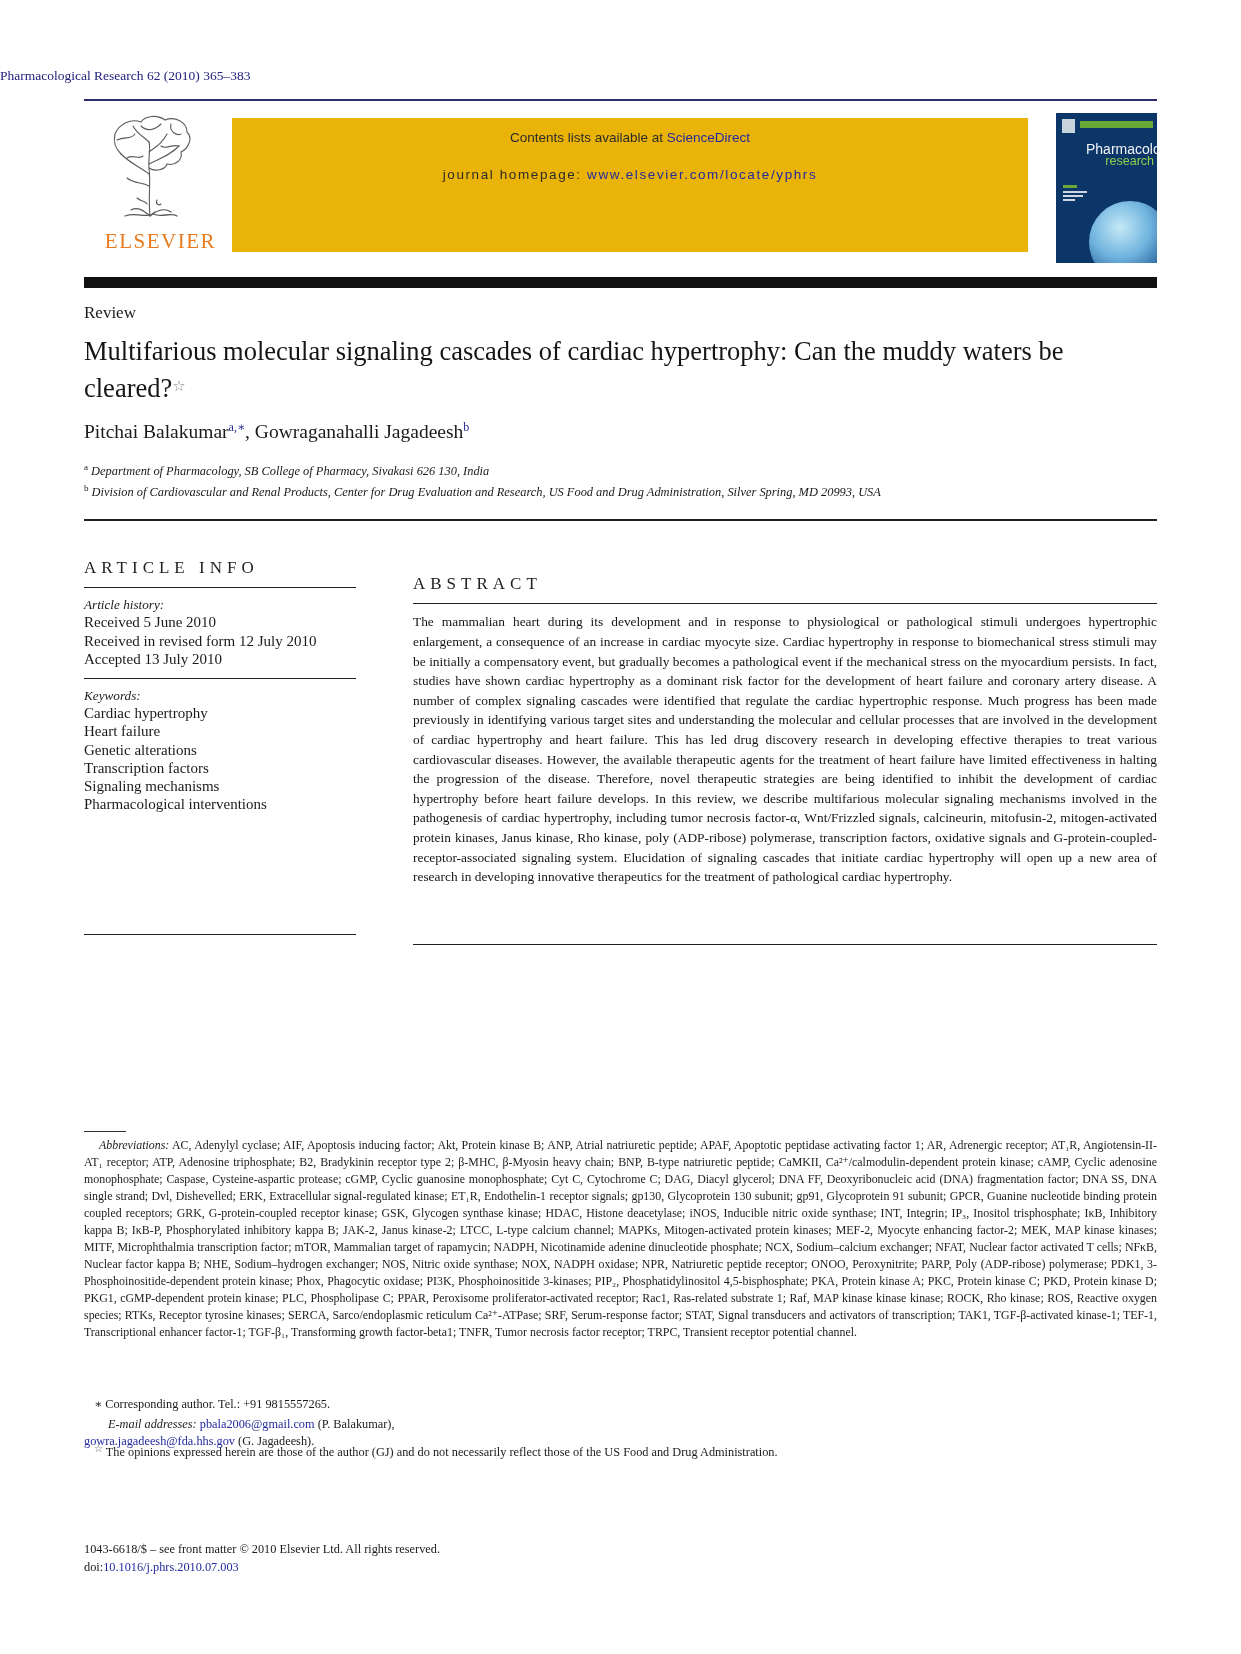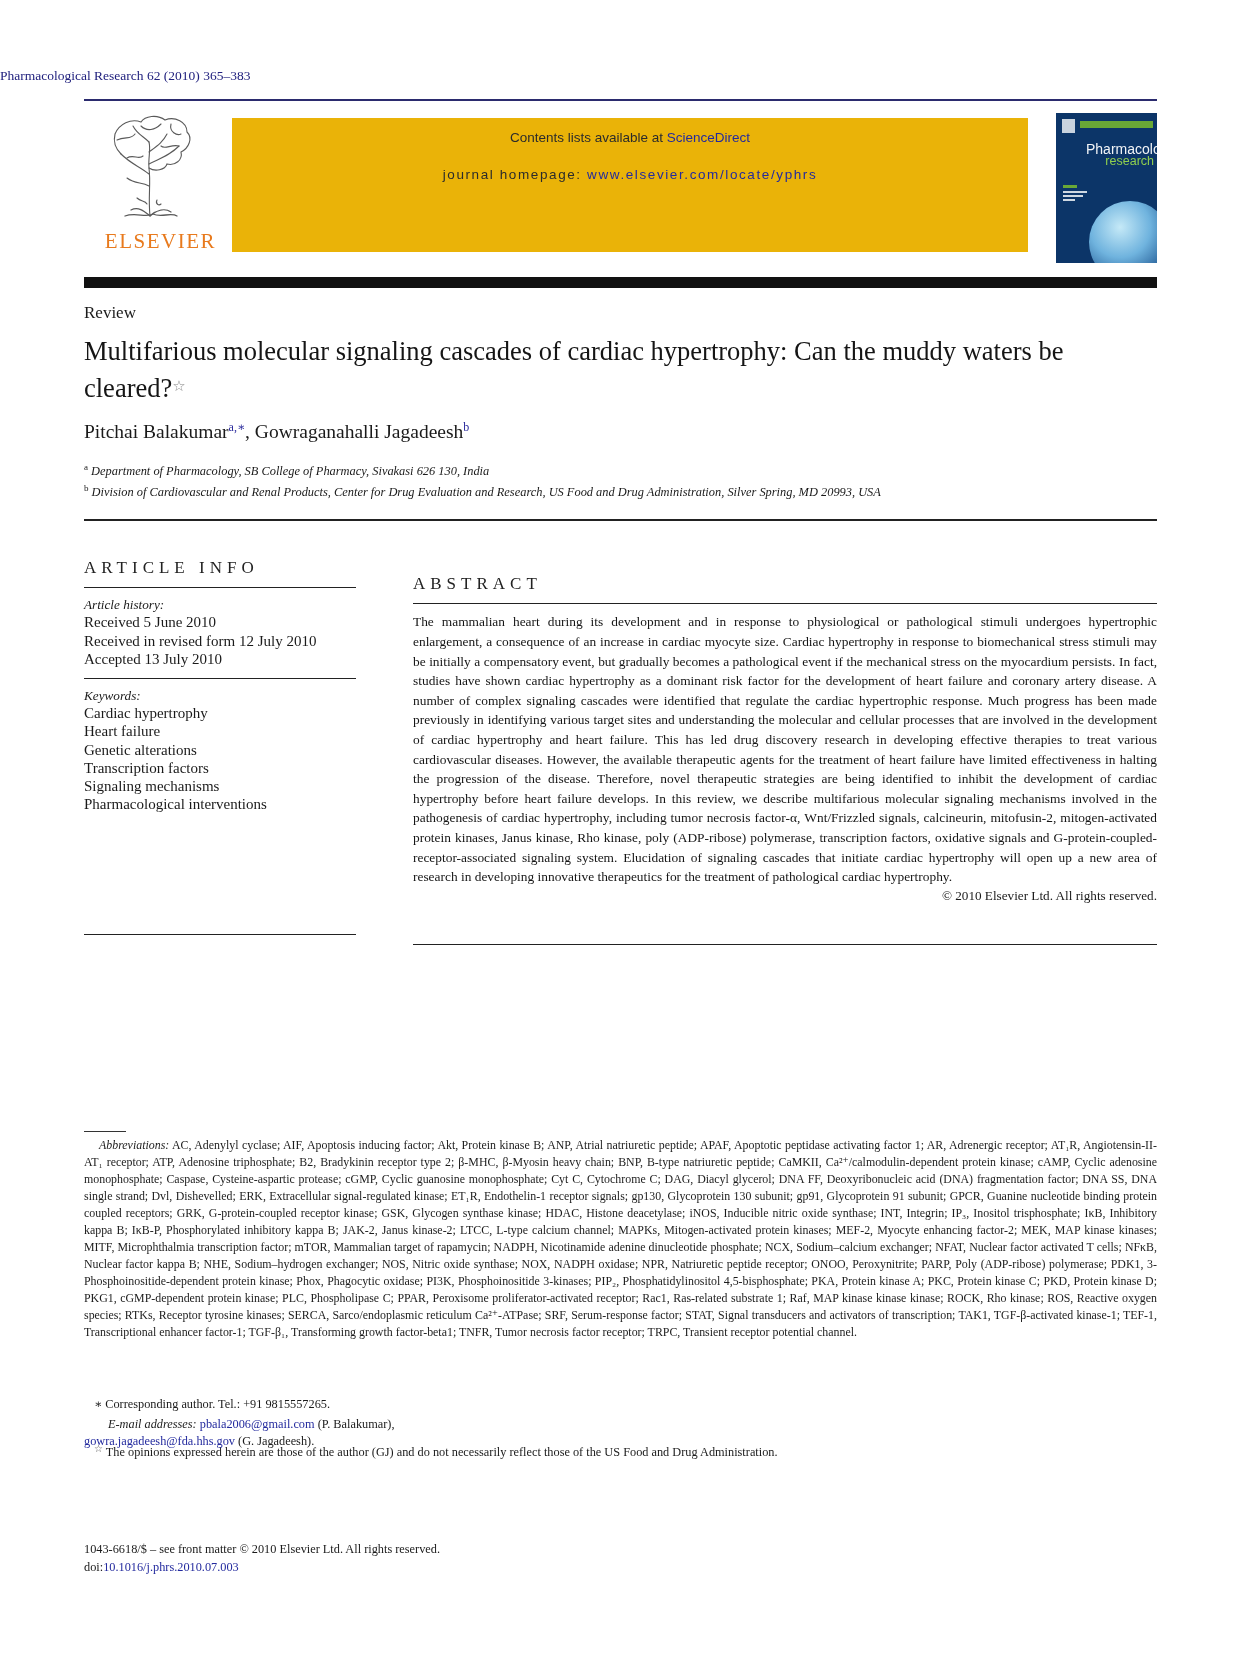--- a/index.html
+++ b/index.html
@@ -189,21 +189,20 @@
     <div class="info-line">Genetic alterations</div>
     <div class="info-line">Transcription factors</div>
     <div class="info-line">Signaling mechanisms</div>
     <div class="info-line">Pharmacological interventions</div>
   </div>
 
   <div class="col-right">
     <div class="sec-head">ABSTRACT</div>
     <div class="sec-rule"></div>
     <div class="abstract-body">The mammalian heart during its development and in response to physiological or pathological stimuli undergoes hypertrophic enlargement, a consequence of an increase in cardiac myocyte size. Cardiac hypertrophy in response to biomechanical stress stimuli may be initially a compensatory event, but gradually becomes a pathological event if the mechanical stress on the myocardium persists. In fact, studies have shown cardiac hypertrophy as a dominant risk factor for the development of heart failure and coronary artery disease. A number of complex signaling cascades were identified that regulate the cardiac hypertrophic response. Much progress has been made previously in identifying various target sites and understanding the molecular and cellular processes that are involved in the development of cardiac hypertrophy and heart failure. This has led drug discovery research in developing effective therapies to treat various cardiovascular diseases. However, the available therapeutic agents for the treatment of heart failure have limited effectiveness in halting the progression of the disease. Therefore, novel therapeutic strategies are being identified to inhibit the development of cardiac hypertrophy before heart failure develops. In this review, we describe multifarious molecular signaling mechanisms involved in the pathogenesis of cardiac hypertrophy, including tumor necrosis factor-α, Wnt/Frizzled signals, calcineurin, mitofusin-2, mitogen-activated protein kinases, Janus kinase, Rho kinase, poly (ADP-ribose) polymerase, transcription factors, oxidative signals and G-protein-coupled-receptor-associated signaling system. Elucidation of signaling cascades that initiate cardiac hypertrophy will open up a new area of research in developing innovative therapeutics for the treatment of pathological cardiac hypertrophy.</div>
-    <div class="abstract-copyright">© 2010 Elsevier Ltd. All rights reserved.</div>
   </div>
   <div class="col-bottom-rule-left"></div>
   <div class="col-bottom-rule-right"></div>
 
   <div class="abbr-rule"></div>
   <div class="abbr-block">
     <span class="abbr-label">Abbreviations:</span><span> AC, Adenylyl cyclase; AIF, Apoptosis inducing factor; Akt, Protein kinase B; ANP, Atrial natriuretic peptide; APAF, Apoptotic peptidase activating factor 1; AR, Adrenergic receptor; AT₁R, Angiotensin-II-AT₁ receptor; ATP, Adenosine triphosphate; B2, Bradykinin receptor type 2; β-MHC, β-Myosin heavy chain; BNP, B-type natriuretic peptide; CaMKII, Ca²⁺/calmodulin-dependent protein kinase; cAMP, Cyclic adenosine monophosphate; Caspase, Cysteine-aspartic protease; cGMP, Cyclic guanosine monophosphate; Cyt C, Cytochrome C; DAG, Diacyl glycerol; DNA FF, Deoxyribonucleic acid (DNA) fragmentation factor; DNA SS, DNA single strand; Dvl, Dishevelled; ERK, Extracellular signal-regulated kinase; ET₁R, Endothelin-1 receptor signals; gp130, Glycoprotein 130 subunit; gp91, Glycoprotein 91 subunit; GPCR, Guanine nucleotide binding protein coupled receptors; GRK, G-protein-coupled receptor kinase; GSK, Glycogen synthase kinase; HDAC, Histone deacetylase; iNOS, Inducible nitric oxide synthase; INT, Integrin; IP₃, Inositol trisphosphate; IκB, Inhibitory kappa B; IκB-P, Phosphorylated inhibitory kappa B; JAK-2, Janus kinase-2; LTCC, L-type calcium channel; MAPKs, Mitogen-activated protein kinases; MEF-2, Myocyte enhancing factor-2; MEK, MAP kinase kinases; MITF, Microphthalmia transcription factor; mTOR, Mammalian target of rapamycin; NADPH, Nicotinamide adenine dinucleotide phosphate; NCX, Sodium–calcium exchanger; NFAT, Nuclear factor activated T cells; NFκB, Nuclear factor kappa B; NHE, Sodium–hydrogen exchanger; NOS, Nitric oxide synthase; NOX, NADPH oxidase; NPR, Natriuretic peptide receptor; ONOO, Peroxynitrite; PARP, Poly (ADP-ribose) polymerase; PDK1, 3-Phosphoinositide-dependent protein kinase; Phox, Phagocytic oxidase; PI3K, Phosphoinositide 3-kinases; PIP₂, Phosphatidylinositol 4,5-bisphosphate; PKA, Protein kinase A; PKC, Protein kinase C; PKD, Protein kinase D; PKG1, cGMP-dependent protein kinase; PLC, Phospholipase C; PPAR, Peroxisome proliferator-activated receptor; Rac1, Ras-related substrate 1; Raf, MAP kinase kinase kinase; ROCK, Rho kinase; ROS, Reactive oxygen species; RTKs, Receptor tyrosine kinases; SERCA, Sarco/endoplasmic reticulum Ca²⁺-ATPase; SRF, Serum-response factor; STAT, Signal transducers and activators of transcription; TAK1, TGF-β-activated kinase-1; TEF-1, Transcriptional enhancer factor-1; TGF-β₁, Transforming growth factor-beta1; TNFR, Tumor necrosis factor receptor; TRPC, Transient receptor potential channel.</span>
   </div>
 
   <div class="fn-block fn-opinion fn-indent1">

